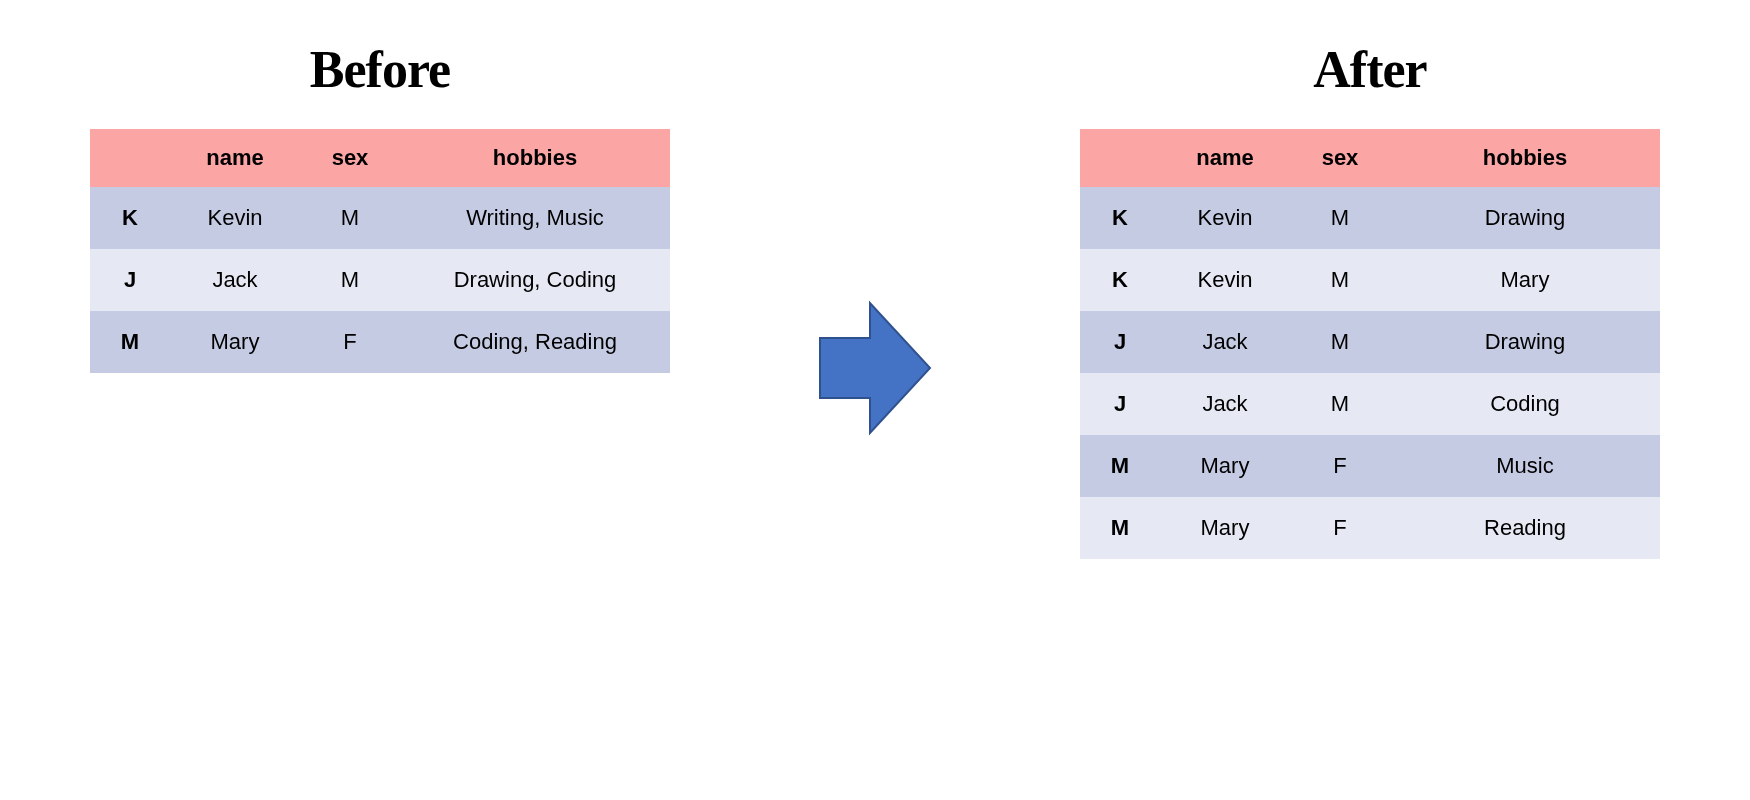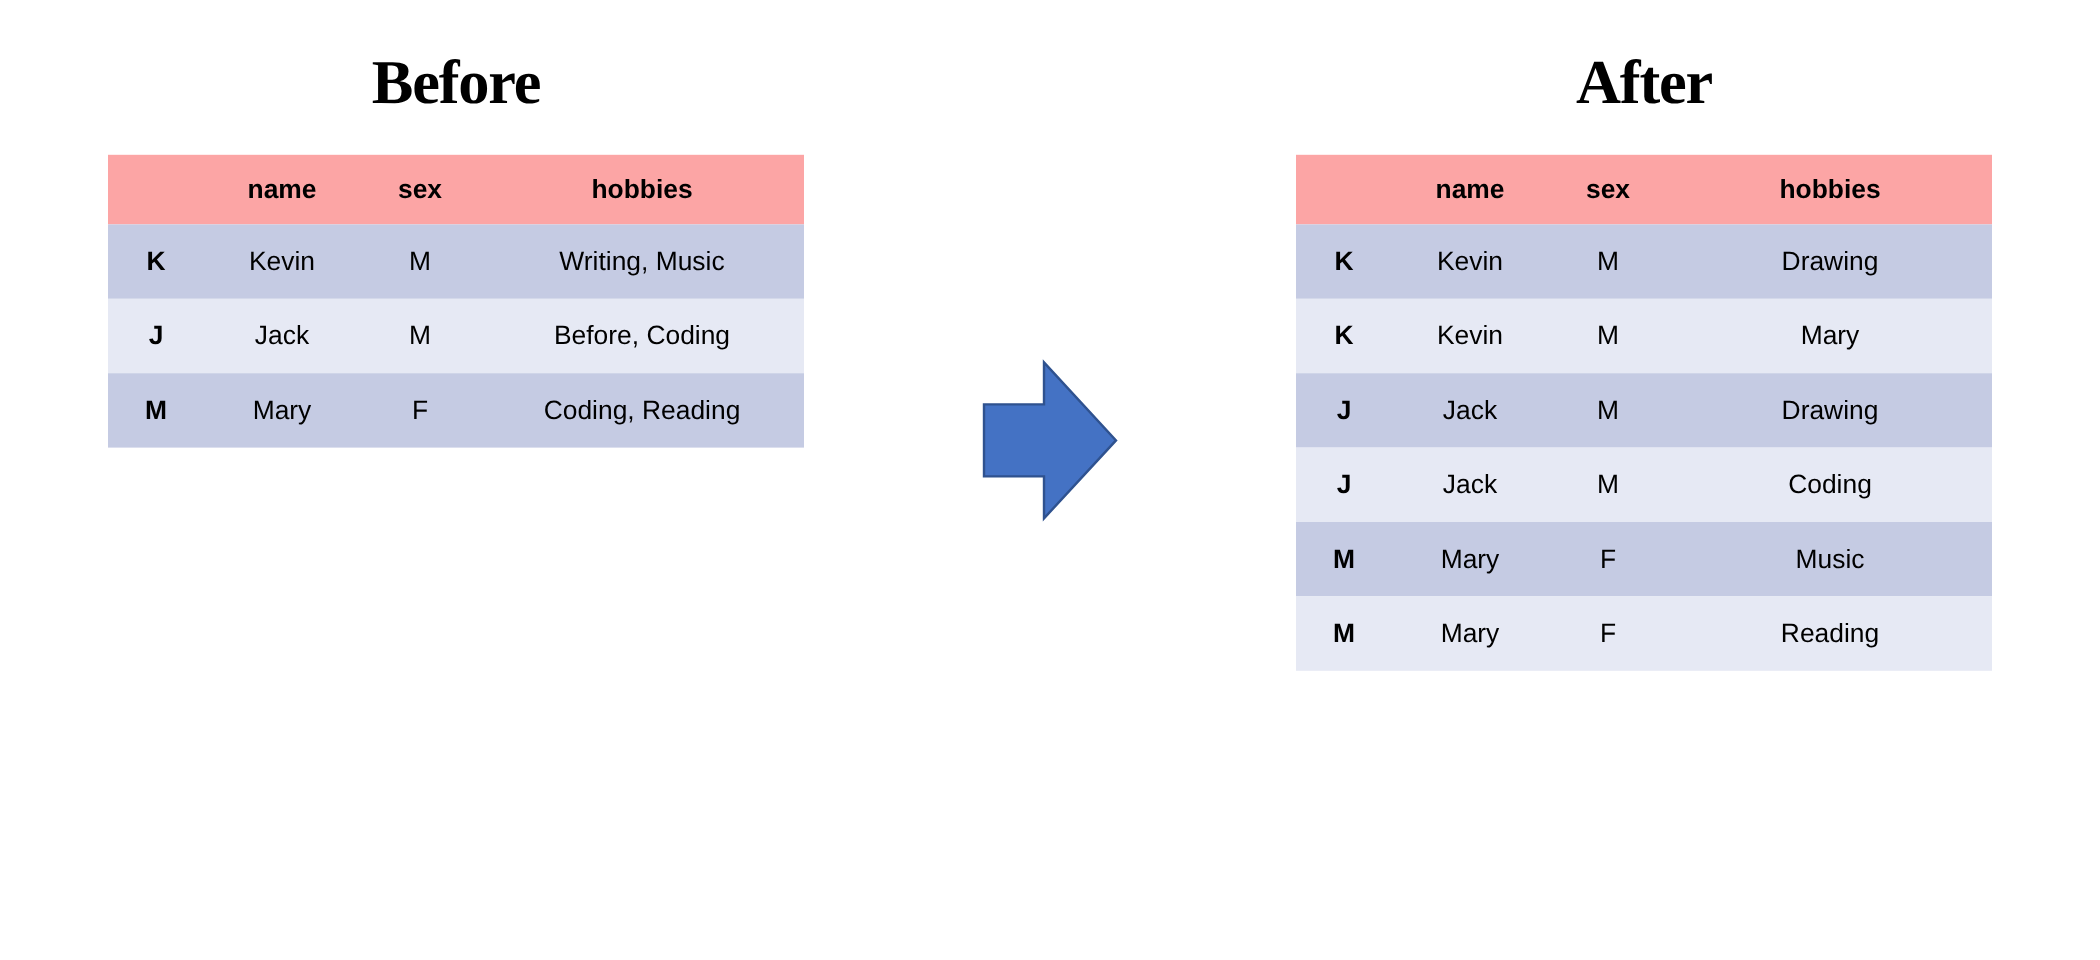--- a/index.html
+++ b/index.html
@@ -112,21 +112,21 @@
         <tr>
           <td class="row-index">K</td>
           <td>Kevin</td>
           <td>M</td>
           <td class="hobby-red">Writing, Music</td>
         </tr>
         <tr>
           <td class="row-index">J</td>
           <td>Jack</td>
           <td>M</td>
-          <td class="hobby-blue">Before, Coding</td>
+          <td class="hobby-blue">Drawing, Coding</td>
         </tr>
         <tr>
           <td class="row-index">M</td>
           <td>Mary</td>
           <td>F</td>
           <td class="hobby-green">Coding, Reading</td>
         </tr>
       </tbody>
     </table>
   </div>

